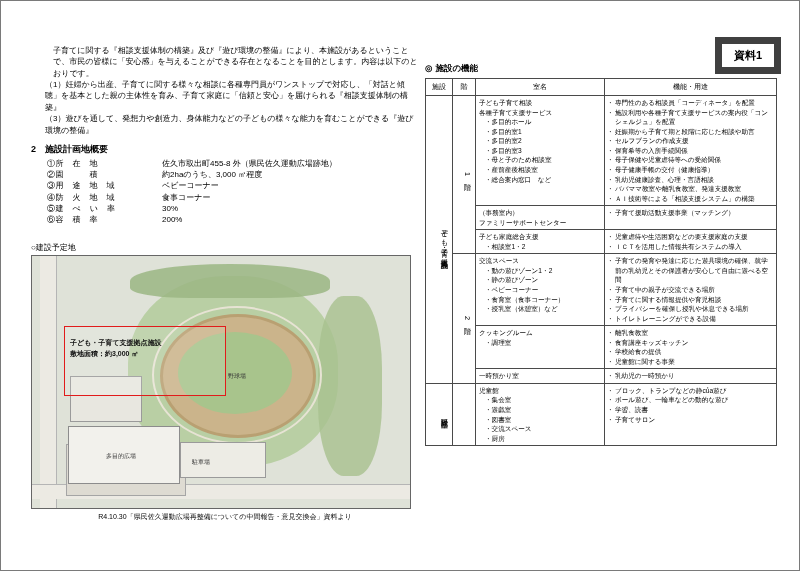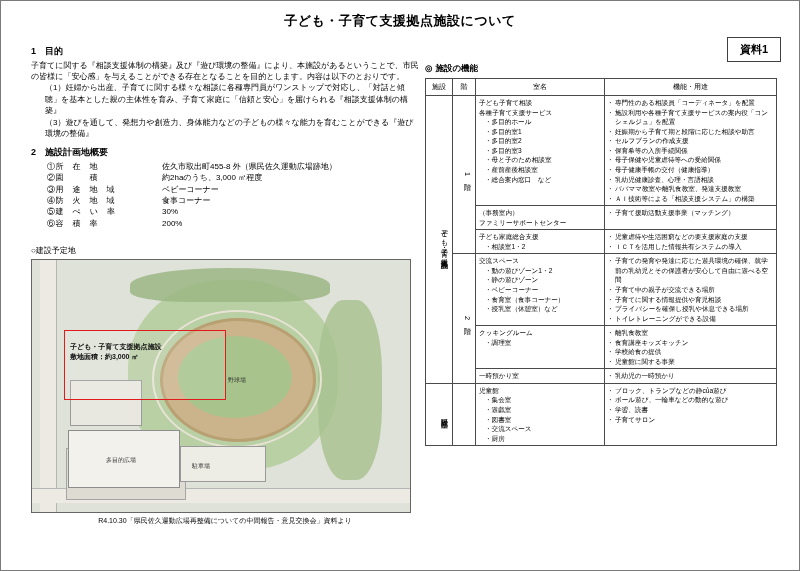--- a/index.html
+++ b/index.html
@@ -26,21 +26,21 @@
     text-align: center;
     font-size: 13px;
     font-weight: bold;
     margin-top: 11px;
     letter-spacing: 0.5px;
   }
   .doc-tag {
     position: absolute;
     right: 18px;
     top: 36px;
-    border: 1px solid #404040;
+    border: 7px solid #404040;
     font-size: 11px;
     font-weight: bold;
     padding: 4px 12px;
     background: #fff;
   }
   
   .left {
     position: absolute;
     left: 30px;
     top: 44px;
@@ -51,21 +51,21 @@
   .sec-head {
     font-weight: bold;
     font-size: 9px;
     margin: 0 0 2px 0;
   }
   .sec-head .num {
     display: inline-block;
     width: 14px;
   }
   .indent1 { margin-left: 14px; }
-  .indent2 { }
+  .indent2 { margin-left: 22px; }
   .blk { margin-bottom: 7px; }
   .plan-row {
     display: flex;
     margin-left: 16px;
     gap: 41px;
   }
   .plan-row .lbl {
     width: 74px;
     letter-spacing: 0.5px;
     white-space: nowrap;
@@ -210,29 +210,25 @@
     content: "・";
     position: absolute;
     left: -1px;
   }
 </style>
 </head>
 <body>
 
 <div class="page">
 
-  <div class="title">子ども・子育て支援拠点施設について</div>
   <div class="doc-tag">資料1</div>
 
   <div class="left">
 
     <div class="blk">
-      <div class="sec-head">
-        <span class="num">1</span><span>目的</span>
-      </div>
       <div class="indent2">子育てに関する『相談支援体制の構築』及び『遊び環境の整備』により、本施設があるということで、市民の皆様に「安心感」を与えることができる存在となることを目的とします。内容は以下のとおりです。</div>
       <div class="indent1">（1）妊婦から出産、子育てに関する様々な相談に各種専門員がワンストップで対応し、「対話と傾聴」を基本とした親の主体性を育み、子育て家庭に「信頼と安心」を届けられる『相談支援体制の構築』</div>
       <div class="indent1">（3）遊びを通して、発想力や創造力、身体能力などの子どもの様々な能力を育むことができる『遊び環境の整備』</div>
     </div>
 
     <div class="blk">
       <div class="sec-head">
         <span class="num">2</span><span>施設計画地概要</span>
       </div>
       <div class="plan-row">

